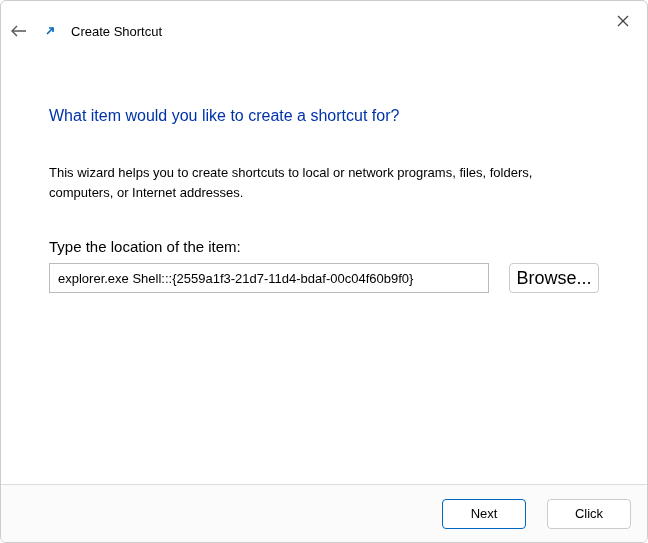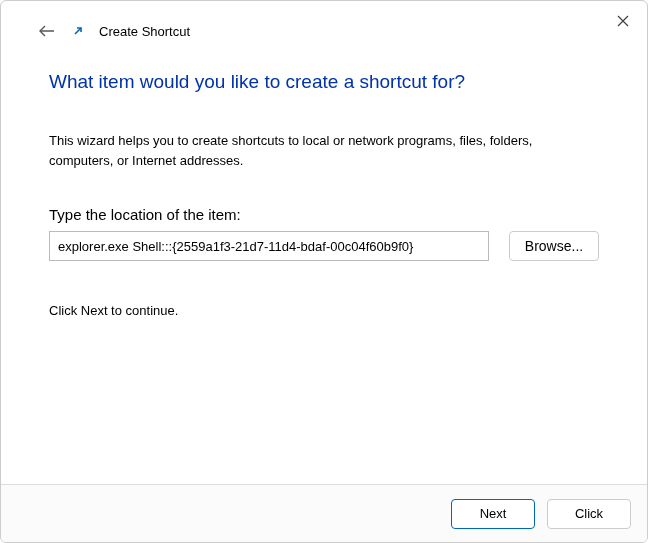--- a/index.html
+++ b/index.html
@@ -27,21 +27,21 @@
       height: 16px;
       cursor: pointer;
       display: flex;
       align-items: center;
       justify-content: center;
       color: #333;
     }
     .header {
       display: flex;
       align-items: center;
-      padding: 20px 24px 10px 36px;
+      padding: 20px 24px 10px 8px;
       gap: 14px;
     }
     .back-arrow {
       width: 20px;
       height: 20px;
       display: flex;
       align-items: center;
       justify-content: center;
       color: #555;
       cursor: pointer;
@@ -54,24 +54,25 @@
       justify-content: center;
     }
     .header-title {
       font-size: 13px;
       color: #000;
     }
     .content {
       padding: 20px 48px 0 48px;
     }
     .main-heading {
-      font-size: 19px;
+      font-size: 16px;
       color: #0033aa;
       font-weight: 400;
       margin-bottom: 38px;
+      margin-top: 36px;
     }
     .description {
       font-size: 13px;
       color: #000;
       line-height: 1.5;
       margin-bottom: 36px;
       margin-top: 20px;
     }
     .input-label {
       font-size: 15px;
@@ -94,41 +95,41 @@
       color: #000;
       background: #fff;
     }
     .browse-btn {
       width: 90px;
       height: 30px;
       border: 1px solid #ccc;
       background: #fff;
       border-radius: 4px;
       font-family: inherit;
-      font-size: 14px;
+      font-size: 18px;
       cursor: pointer;
       color: #000;
     }
     .continue-text {
       font-size: 13px;
       color: #000;
     }
     .footer {
       position: absolute;
       bottom: 0;
       left: 0;
       right: 0;
       height: 58px;
       border-top: 1px solid #ddd;
       background: #fbfbfb;
       display: flex;
       align-items: center;
       justify-content: flex-end;
       padding: 0 16px;
-      gap: 12px;
+      gap: 21px;
     }
     .footer-btn {
       width: 84px;
       height: 30px;
       border: 1px solid #ccc;
       background: #fff;
       border-radius: 4px;
       font-family: inherit;
       font-size: 13px;
       cursor: pointer;
@@ -166,19 +167,18 @@
 </div>
 
 <div class="content">
   <h1 class="main-heading">What item would you like to create a shortcut for?</h1>
   <p class="description">This wizard helps you to create shortcuts to local or network programs, files, folders, computers, or Internet addresses.</p>
   <div class="input-label">Type the location of the item:</div>
   <div class="input-row">
     <input type="text" class="location-input" value="explorer.exe Shell:::{2559a1f3-21d7-11d4-bdaf-00c04f60b9f0}" style="">
     <button class="browse-btn">Browse...</button>
   </div>
-  <div class="continue-text">Click Next to continue.</div>
 </div>
 
 <div class="footer">
   <button class="footer-btn primary">Next</button>
   <button class="footer-btn">Click</button>
 </div>
 
 </body></html>

